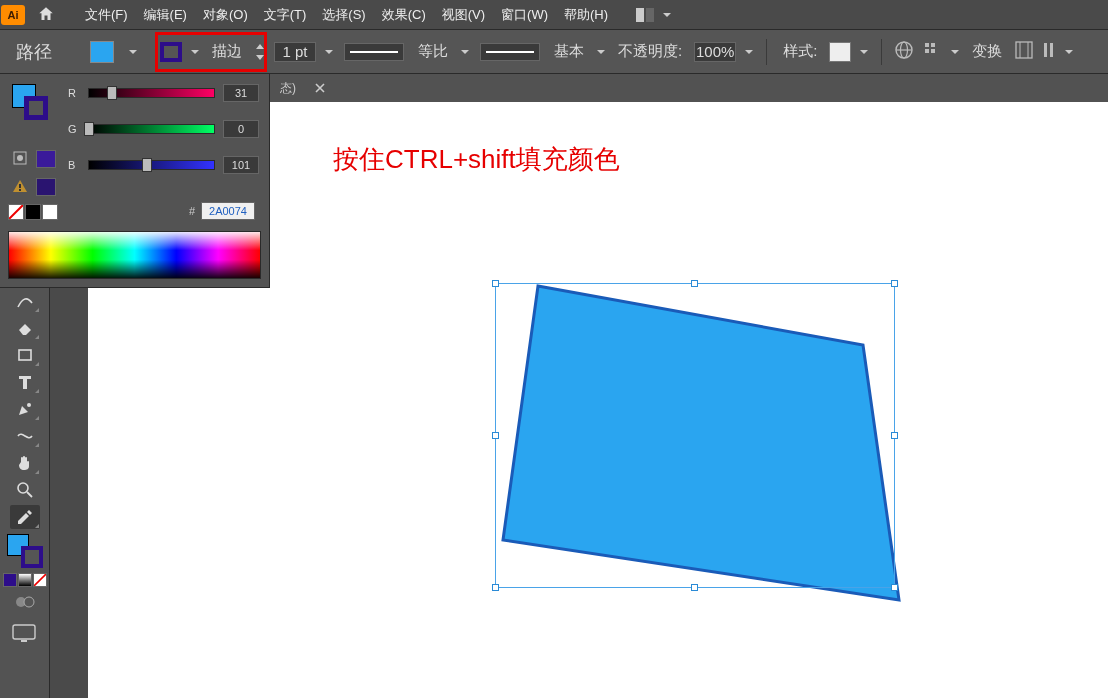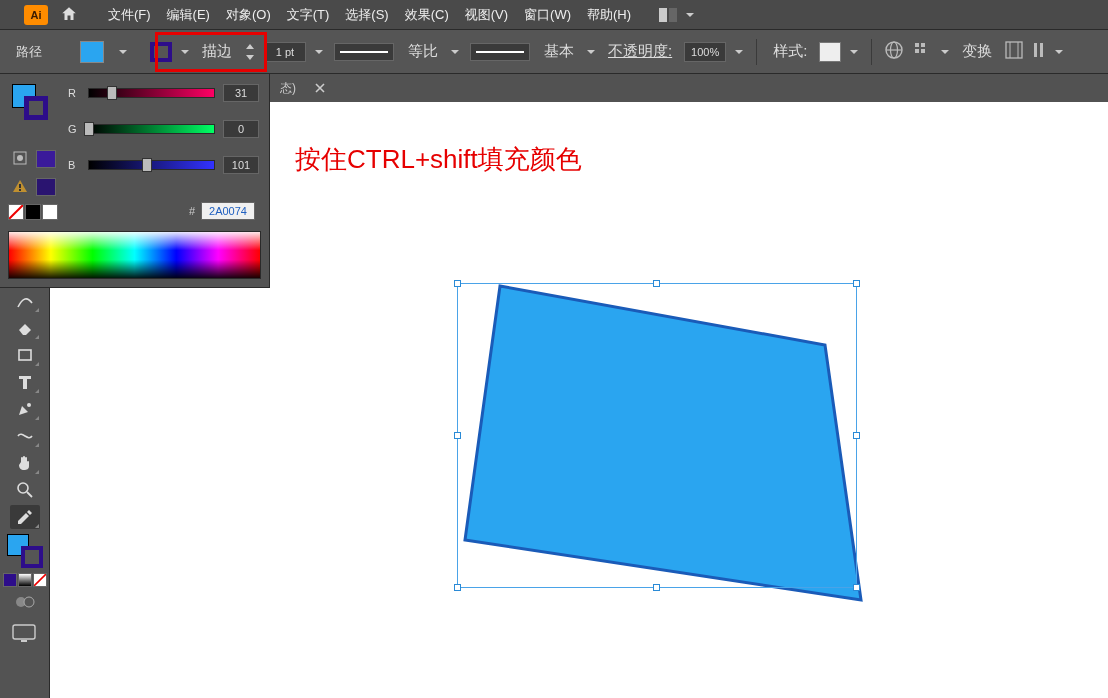--- a/index.html
+++ b/index.html
@@ -1,31 +1,31 @@
 <!DOCTYPE html>
 <html><head>
   <meta charset="utf-8">
   <style>
     * { margin: 0; padding: 0; box-sizing: border-box; user-select: none; }
     body { width: 1108px; height: 698px; background: #4a4a4a; font-family: "Microsoft YaHei", sans-serif; font-size: 12px; color: #ccc; overflow: hidden; position: relative; }
     
-    .menubar { height: 30px; background: #4a4a4a; display: flex; align-items: center; padding: 0 24px; border-bottom: 1px solid #2a2a2a; }
+    .menubar { height: 30px; background: #4a4a4a; display: flex; align-items: center; padding: 0 1px; border-bottom: 1px solid #2a2a2a; }
     .ai-logo { width: 24px; height: 20px; background: #ff8c00; color: #3a1a00; font-weight: bold; font-size: 11px; display: flex; align-items: center; justify-content: center; border-radius: 3px; margin-right: 12px; }
     .home-icon { width: 20px; height: 20px; margin-right: 20px; }
     .menu-item { padding: 0 8px; font-size: 13px; color: #eee; cursor: pointer; }
     .menu-ext { margin-left: 20px; display: flex; align-items: center; gap: 6px; }
     
     .toolbar { height: 44px; background: #555; display: flex; align-items: center; padding: 0 16px; border-bottom: 1px solid #2a2a2a; gap: 8px; position: relative; }
-    .tool-label { font-size: 13px; color: #ddd; margin-right: 30px; }
+    .tool-label { font-size: 18px; color: #ddd; margin-right: 30px; }
     .fill-swatch { width: 24px; height: 22px; background: #2aa5f0; border: 1px solid #888; margin-right: 6px; }
     .highlight-box { position: absolute; left: 155px; top: 32px; width: 112px; height: 40px; border: 3px solid #e60000; pointer-events: none; z-index: 10; }
     .stroke-swatch { width: 22px; height: 20px; border: 4px solid #2d0d8a; background: transparent; }
     .dropdown-chevron { width: 10px; height: 10px; }
     .tb-text { font-size: 15px; color: #ddd; padding: 0 4px; }
-    .tb-input { width: 42px; height: 20px; background: #3a3a3a; border: 1px solid #666; color: #ddd; font-size: 11px; text-align: center; }
+    .tb-input { width: 42px; height: 20px; background: #3a3a3a; border: 1px solid #666; color: #ddd; font-size: 15px; text-align: center; }
     .line-preview { width: 60px; height: 18px; background: #3a3a3a; border: 1px solid #666; display: flex; align-items: center; justify-content: center; margin: 0 2px; }
     .line-preview .stroke-line { width: 48px; height: 2px; background: #fff; }
     .align-swatch { width: 22px; height: 20px; background: #eee; border: 1px solid #777; }
 
     .main-area { display: flex; height: calc(698px - 74px); }
     
     .left-tools { width: 50px; background: #535353; border-right: 1px solid #2a2a2a; padding-top: 215px; display: flex; flex-direction: column; align-items: center; gap: 3px; }
     .tool-btn { width: 30px; height: 24px; display: flex; align-items: center; justify-content: center; cursor: pointer; border-radius: 2px; position: relative; }
     .tool-btn.active { background: #3a3a3a; }
     .tool-corner { position: absolute; right: 1px; bottom: 1px; width: 0; height: 0; border-left: 4px solid transparent; border-bottom: 4px solid #888; }
@@ -56,21 +56,21 @@
     .none-sw { width: 16px; height: 16px; border: 1px solid #666; position: relative; }
     .hex-row { position: absolute; right: 14px; top: 128px; display: flex; align-items: center; gap: 6px; }
     .hex-row .hex-hash { font-size: 11px; }
     .hex-input { width: 54px; height: 18px; background: #f0f0f0; border: 1px solid #666; color: #2060c0; font-size: 11px; text-align: center; }
     .spectrum { position: absolute; left: 8px; right: 8px; bottom: 8px; height: 48px; background: linear-gradient(to bottom, rgba(255,255,255,0.9), rgba(255,255,255,0) 40%, rgba(0,0,0,0) 60%, rgba(0,0,0,0.9)), linear-gradient(to right, #ff0000, #ffff00, #00ff00, #00ffff, #0000ff, #ff00ff, #ff0000); border: 1px solid #2a2a2a; }
 
     .tab-bar { position: absolute; left: 270px; top: 74px; height: 28px; display: flex; align-items: center; gap: 18px; padding: 0 10px; z-index: 4; }
     .tab-bar .tab-part { font-size: 12px; color: #ccc; }
     .tab-close { width: 12px; height: 12px; }
 
-    .canvas-wrap { flex: 1; background: #525252; position: relative; }
+    .canvas-wrap { flex: 1; background: #525252; position: relative; margin-left: 38px; }
     .canvas { position: absolute; left: 0; top: 28px; right: 0; bottom: 0; background: #fff; }
     .annotation { position: absolute; color: #e60000; font-size: 26px; font-weight: 400; }
     .selection-box { position: absolute; border: 1px solid #4aa3e8; }
     .sel-handle { position: absolute; width: 7px; height: 7px; background: #fff; border: 1px solid #2a8ad6; }
     .shape { position: absolute; }
   </style>
 </head>
 <body>
 
 <div class="highlight-box"></div>
@@ -128,21 +128,21 @@
   <svg class="dropdown-chevron" viewBox="0 0 10 10">
       <path fill="#ccc" d="M1 3l4 4 4-4z"></path>
     </svg>
   <div class="line-preview">
       <div class="stroke-line"></div>
     </div>
   <div class="tb-text">基本</div>
   <svg class="dropdown-chevron" viewBox="0 0 10 10">
       <path fill="#ccc" d="M1 3l4 4 4-4z"></path>
     </svg>
-  <div class="tb-text" style="text-decoration:underline">不透明度:</div>
+  <div class="tb-text" style="">不透明度:</div>
   <input class="tb-input" value="100%" style="">
   <svg class="dropdown-chevron" viewBox="0 0 10 10">
       <path fill="#ccc" d="M1 3l4 4 4-4z"></path>
     </svg>
   <div style="width:1px;height:26px;background:#3a3a3a;margin:0 4px"></div>
   <div class="tb-text">样式:</div>
   <div class="align-swatch"></div>
   <svg class="dropdown-chevron" viewBox="0 0 10 10">
       <path fill="#ccc" d="M1 3l4 4 4-4z"></path>
     </svg>

